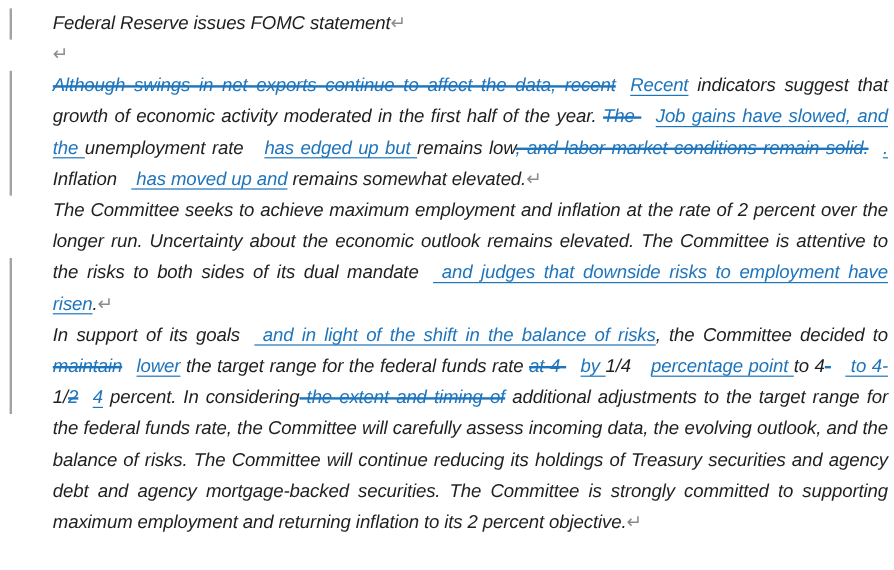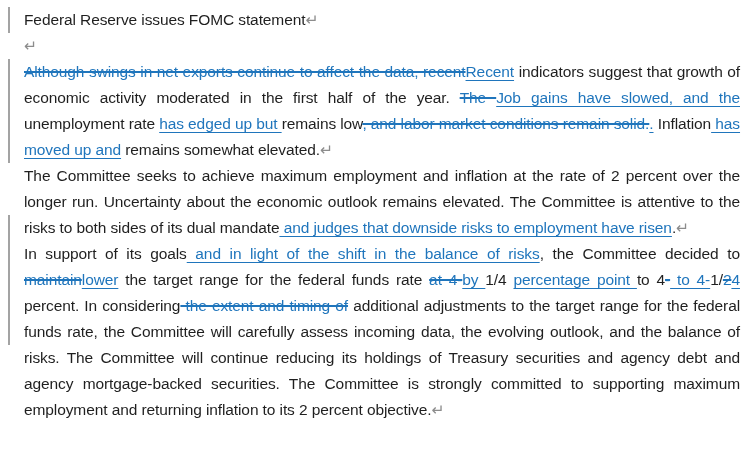--- a/index.html
+++ b/index.html
@@ -15,44 +15,46 @@
   }
   .page {
     position: relative;
     width: 745px;
     height: 475px;
     background: #ffffff;
   }
   .doc {
     position: absolute;
     top: 7px;
-    left: 24px;
+    left: 44px;
     right: 5px;
     font-size: 15.5px;
     line-height: 26px;
     color: var(--body-text, #1f1f1f);
     letter-spacing: -0.1px;
+    font-style: italic;
   }
   .doc p {
     margin: 0;
     padding: 0;
     text-align: justify;
   }
   .doc p.title, .doc p.empty {
     text-align: left;
   }
   .run-normal {
     color: var(--body-text, #1f1f1f);
   }
   .run-ins {
     color: var(--revision-blue, #1f75bc);
     text-decoration: underline;
     text-decoration-thickness: 1px;
     text-underline-offset: 3px;
     text-decoration-skip-ink: none;
+    padding-left: 12px;
   }
   .run-del {
     color: var(--revision-blue, #1f75bc);
     text-decoration: line-through;
     text-decoration-thickness: 1.5px;
   }
   .run-mark {
     color: var(--mark-gray, #8c8c8c);
     text-decoration: none;
   }

